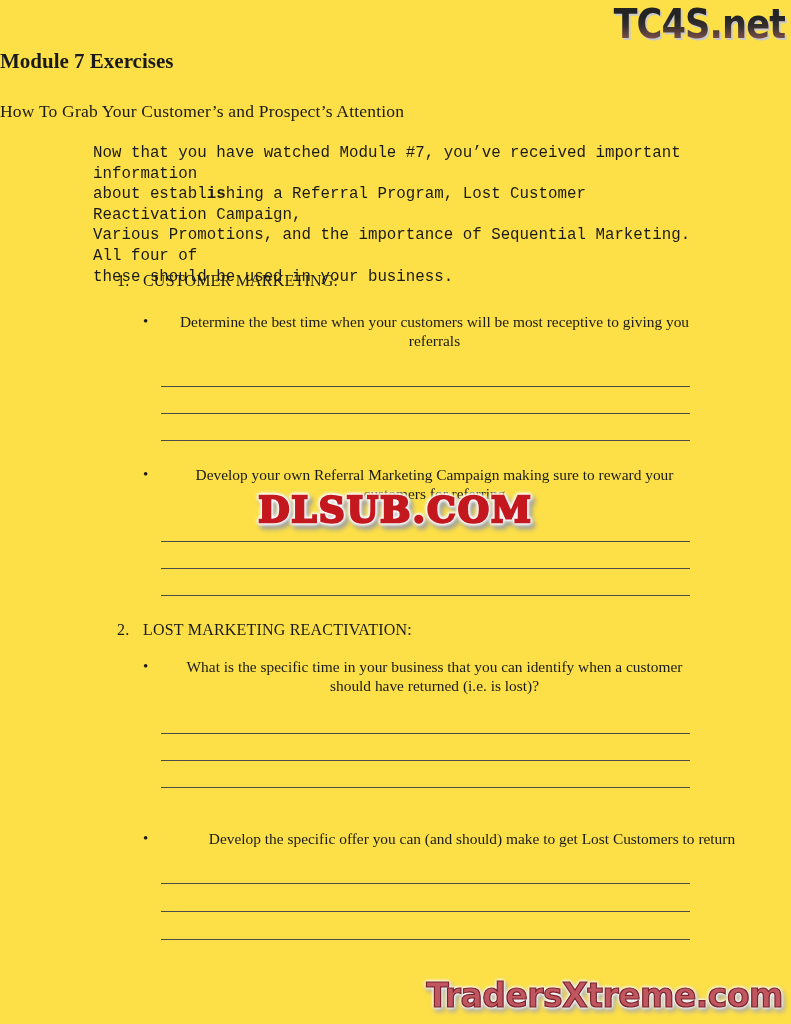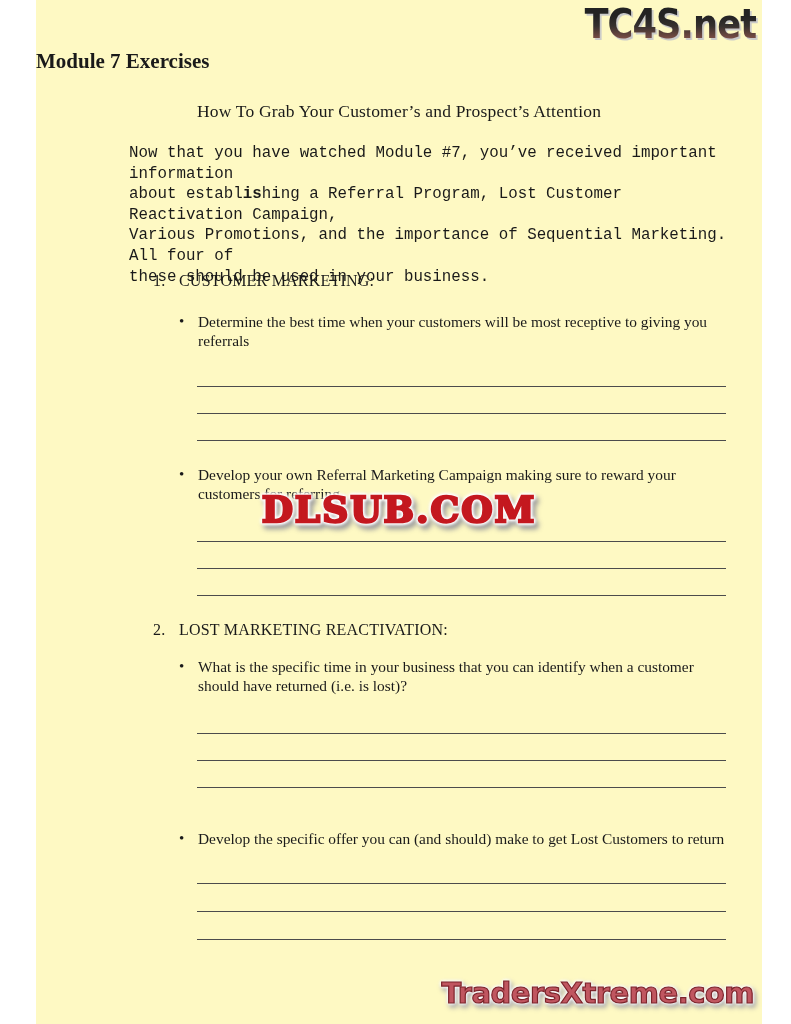--- a/index.html
+++ b/index.html
@@ -1,18 +1,18 @@
 <!DOCTYPE html>
 <html><head>
 <meta charset="utf-8">
 <style>
   html,body{margin:0;padding:0;background:#ffffff;}
   .page{
-    position:relative;width:726px;height:1024px;background:#fef9c3;
-    overflow:hidden;font-family:"Liberation Serif",serif;color:#1a1a1a;margin-left:36px;
+    position:relative;width:791px;height:1024px;background:#fde047;
+    overflow:hidden;font-family:"Liberation Serif",serif;color:#1a1a1a;
   }
   
   .logo-tc4s{
     position:absolute;top:4px;right:6px;
     font-family:"DejaVu Sans",sans-serif;font-weight:bold;
     font-size:40px;line-height:1;letter-spacing:-1px;
     transform:scaleX(0.88);transform-origin:100% 0;
     background:linear-gradient(#232323 30%,#35302e 55%,#7e4f47 88%);
     -webkit-background-clip:text;background-clip:text;color:transparent;
     filter:drop-shadow(2px 2px 0px #c9c9c9);
@@ -22,49 +22,49 @@
     font-family:"DejaVu Serif",serif;font-weight:bold;
     font-size:36px;line-height:1;letter-spacing:2px;
     color:#c4181f;-webkit-text-stroke:2.5px #c4181f;
     filter:drop-shadow(0 0 1.5px #ffffff) drop-shadow(0 0 1.5px #ffffff)
            drop-shadow(0 0 1px #ffffff) drop-shadow(3px 4px 2px #9c9c9c);
     z-index:6;white-space:nowrap;
   }
   .logo-traders{
     position:absolute;top:979px;right:8px;
     font-family:"DejaVu Sans",sans-serif;font-weight:bold;
-    font-size:29px;line-height:1;letter-spacing:-0.5px;
+    font-size:33px;line-height:1;letter-spacing:-0.5px;
     color:#c05660;-webkit-text-stroke:1.2px #7c242b;
     filter:drop-shadow(0 0 1.5px #ffffff) drop-shadow(0 0 1.5px #ffffff)
            drop-shadow(2px 3px 2px #a8a8a8);
     white-space:nowrap;
   }
   
   .title{
     position:absolute;top:49px;left:0;right:0;margin:0;
     font-size:21px;font-weight:bold;line-height:1.2;
   }
   .subtitle{
     position:absolute;top:101px;left:0;right:0;margin:0;
-    text-align:center;font-size:17.5px;font-weight:normal;
+    text-align:left;font-size:17.5px;font-weight:normal;
     letter-spacing:0.2px;line-height:1.2;
   }
   .intro{
     position:absolute;left:93px;top:143px;width:610px;margin:0;
     font-size:15.8px;line-height:20.6px;white-space:pre-wrap;font-family:Liberation Mono, monospace;
   }
   .sec{
     position:absolute;left:117px;display:flex;
     font-size:16px;letter-spacing:0.2px;line-height:1.2;
   }
   .sec .num{width:26px;flex:0 0 auto;}
   .bullet{position:absolute;left:143px;display:flex;}
   .bullet .dot{width:19px;flex:0 0 auto;font-size:15px;line-height:19px;}
   .bullet .btext{
-    width:545px;font-size:15.4px;line-height:19px;white-space:pre-wrap;
+    width:545px;font-size:15.4px;line-height:19px;white-space:pre-wrap;text-align:center;
   }
   .bullet .btext.oneline{width:620px;white-space:pre;}
   .ans-line{
     position:absolute;left:161px;width:529px;height:1.4px;
     background:#4c4c4c;z-index:1;
   }
 </style>
 </head>
 <body>
 

